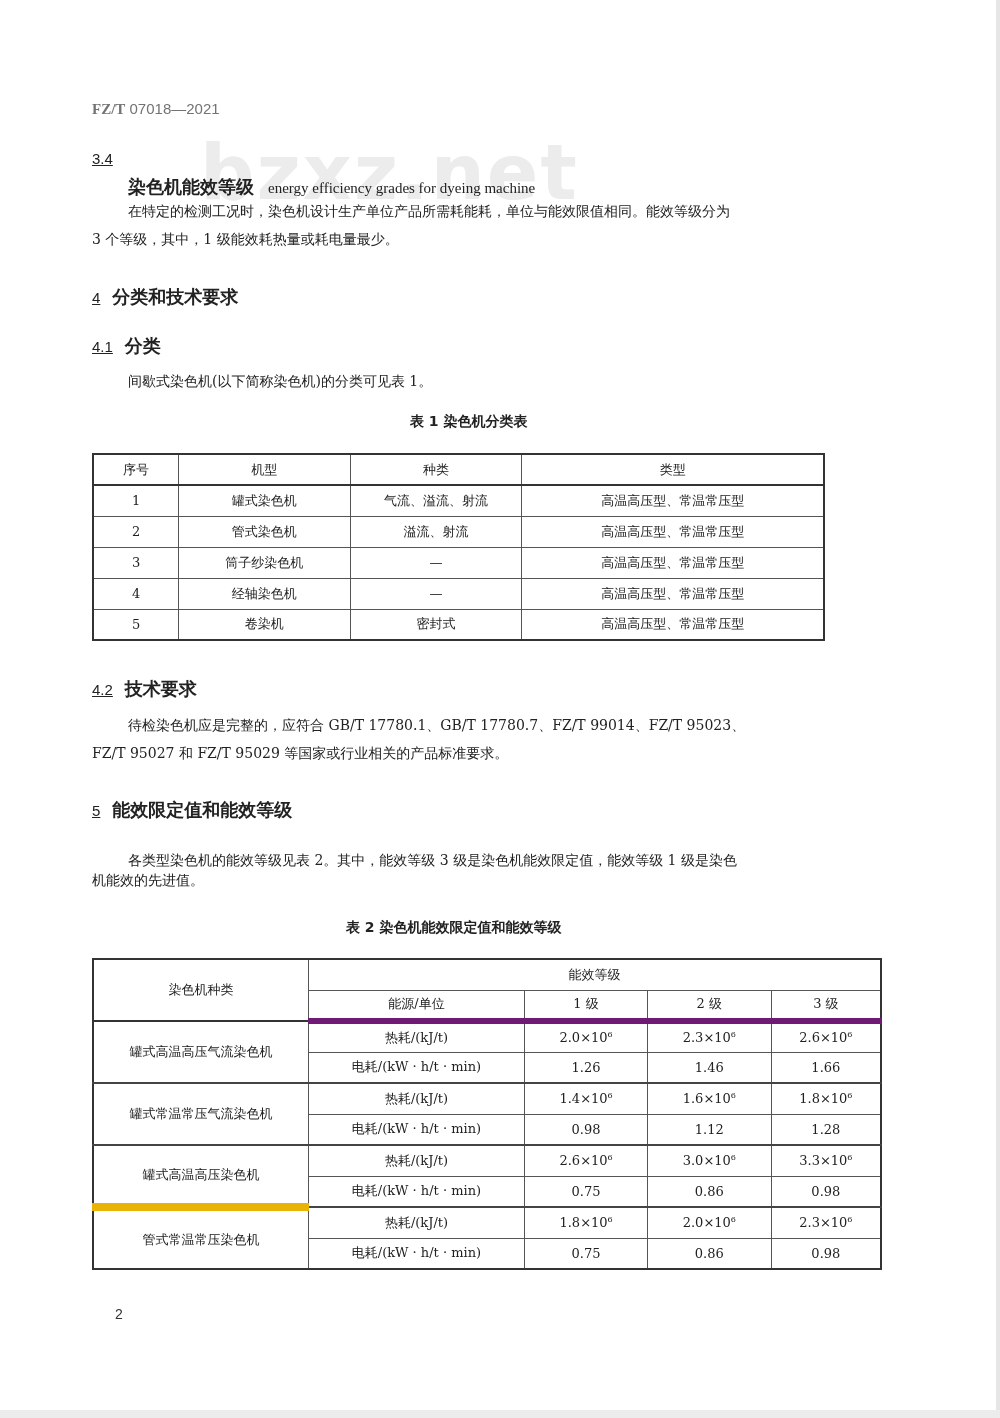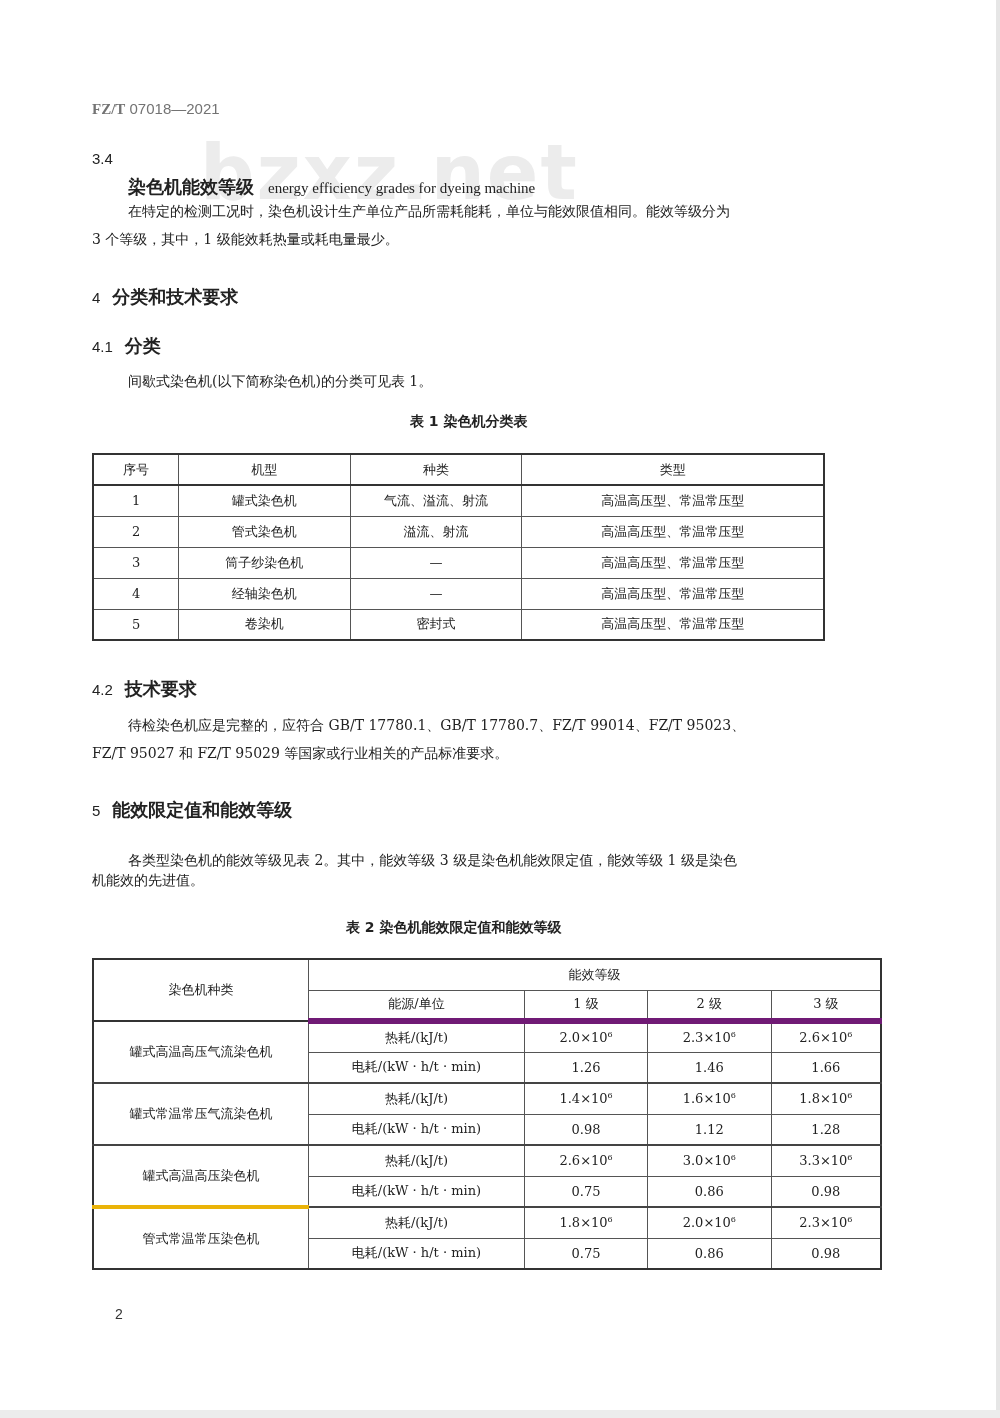--- a/index.html
+++ b/index.html
@@ -10,21 +10,21 @@
     }
     .page-edge-right { position: absolute; left: 996px; top: 0; width: 4px; height: 1418px; background: #e6e6e6; }
     .page-edge-bottom { position: absolute; left: 0; top: 1410px; width: 1000px; height: 8px; background: #ececec; }
     .abs { position: absolute; white-space: nowrap; }
     .doc-id { left: 92px; top: 100px; font-family: "Liberation Sans", sans-serif; font-size: 15px; color: #737373; }
     .doc-id b { font-family: "Liberation Serif", serif; font-weight: bold; }
     .watermark {
       left: 200px; top: 128px; font-family: "DejaVu Sans", sans-serif; font-weight: bold;
       font-size: 76px; color: #ececec; letter-spacing: 2px; z-index: 0;
     }
-    .sec-num { font-family: "Liberation Sans", sans-serif; font-size: 15px; color: #222; }
+    .sec-num { font-family: "Liberation Sans", sans-serif; font-size: 15px; color: #222; text-decoration: underline; }
     .heading { font-family: "DejaVu Sans", sans-serif; font-weight: bold; font-size: 18px; color: #222; }
     .body-text { font-size: 14px; color: #222; z-index: 1; }
     .term-en { font-family: "Liberation Serif", serif; font-weight: normal; font-size: 15px; margin-left: 14px; }
     .caption { font-family: "DejaVu Sans", sans-serif; font-weight: bold; font-size: 14px; }
     table { position: absolute; border-collapse: collapse; font-size: 13px; color: #222; }
     table td, table th { border: 1px solid #555; text-align: center; padding: 0; font-weight: normal; }
     table.outer { border: 2px solid #333; }
     .t1 { left: 92px; top: 453px; width: 733px; }
     .t1 tr { height: 31px; }
     .t1 thead tr th { border-bottom: 2px solid #333; }
@@ -160,21 +160,21 @@
       <td><span>1.8×10</span><span class="sup">6</span></td>
     </tr>
     <tr class="grp-end">
       <td>电耗/(kW · h/t · min)</td>
       <td>0.98</td>
       <td>1.12</td>
       <td>1.28</td>
     </tr>
 
     <tr>
-      <td rowspan="2" style="border-bottom:4px solid #eab308;">罐式高温高压染色机</td>
+      <td rowspan="2" style="border-bottom:8px solid #eab308;">罐式高温高压染色机</td>
       <td>热耗/(kJ/t)</td>
       <td><span>2.6×10</span><span class="sup">6</span></td>
       <td><span>3.0×10</span><span class="sup">6</span></td>
       <td><span>3.3×10</span><span class="sup">6</span></td>
     </tr>
     <tr class="grp-end">
       <td>电耗/(kW · h/t · min)</td>
       <td>0.75</td>
       <td>0.86</td>
       <td>0.98</td>

